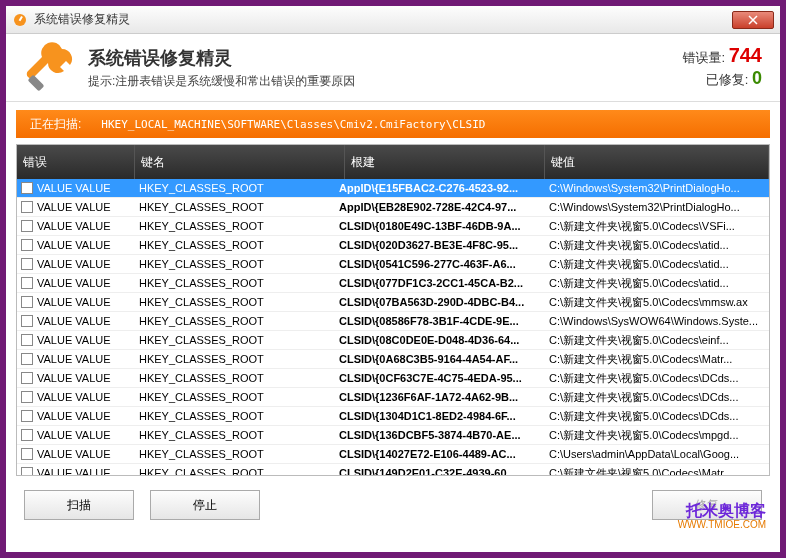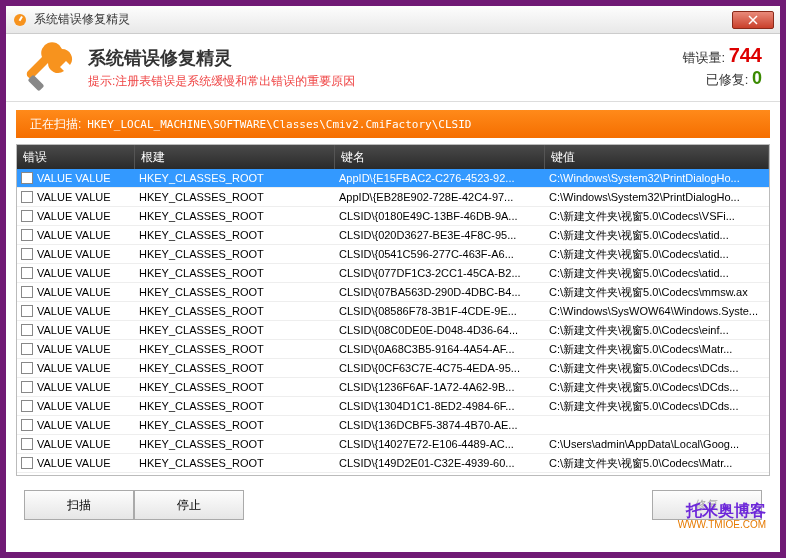--- a/index.html
+++ b/index.html
@@ -8,45 +8,45 @@
 .titlebar { height: 28px; background: linear-gradient(#fdfdfd, #e8e8e8); border-bottom: 1px solid #ccc; display: flex; align-items: center; padding: 0 6px; }
 .titlebar-icon { width: 16px; height: 16px; margin-right: 6px; }
 .titlebar-icon svg { width: 16px; height: 16px; }
 .title-text { font-size: 12px; color: #333; flex: 1; }
 .close-btn { width: 42px; height: 18px; background: linear-gradient(#e98a7a, #c9402b); border: 1px solid #8a2a1a; border-radius: 2px; display: flex; align-items: center; justify-content: center; cursor: pointer; }
 .close-btn svg { width: 10px; height: 10px; }
 .header { height: 68px; background: #fff; display: flex; align-items: center; padding: 6px 18px; border-bottom: 1px solid #ddd; }
 .wrench-icon { width: 54px; height: 54px; margin-right: 10px; }
 .header-text { flex: 1; }
 .header-title { font-size: 18px; font-weight: bold; color: #333; }
-.header-sub { font-size: 12px; color: #ef4444; margin-top: 3px; }
+.header-sub { font-size: 12px; color: #404040; margin-top: 3px; }
 .stats { text-align: right; font-size: 13px; line-height: 20px; }
 .stats .label { color: #333; }
 .stats .err-count { color: #d00; font-weight: bold; font-size: 20px; font-family: Arial; margin-top: 48px; }
 .stats .fix-count { color: #3a8a00; font-weight: bold; font-size: 18px; font-family: Arial; }
 .scanbar { height: 28px; background: linear-gradient(#ff8a1a, #f56e00); color: #fff; font-size: 12px; display: flex; align-items: center; padding: 0 14px; margin: 8px 10px 6px 10px; }
-.scanbar-label { margin-right: 6px; }
+.scanbar-label { margin-right: 20px; }
 .scanbar-path { font-family: Consolas, monospace; font-size: 11px; }
 .table-wrap { margin: 0 10px; border: 1px solid #bbb; height: 332px; overflow: hidden; }
-.thead { display: flex; background: linear-gradient(#4a4a4a, #2a2a2a); color: #fff; font-size: 12px; height: 24px; align-items: center; }
+.thead { display: flex; background: linear-gradient(#4a4a4a, #2a2a2a); color: #fff; font-size: 12px; height: 34px; align-items: center; }
 .th { padding: 0 6px; border-right: 1px solid #555; height: 100%; display: flex; align-items: center; }
 .col-err { width: 118px; }
 .col-root { width: 200px; }
 .col-key { width: 210px; }
 .col-val { flex: 1; }
 .tbody { height: 310px; overflow-y: scroll; }
 .tr { display: flex; font-size: 11px; height: 19px; align-items: center; border-bottom: 1px solid #eee; font-family: Consolas, "Courier New", monospace; }
 .tr.selected { background: #3399ff; color: #fff; }
 .td { padding: 0 4px; white-space: nowrap; overflow: hidden; text-overflow: ellipsis; }
 .td-err { width: 118px; display: flex; align-items: center; gap: 4px; }
 .td-root { width: 200px; }
-.td-key { width: 210px; }
+.td-key { width: 210px; font-weight: bold; }
 .td-val { flex: 1; min-width: 0; }
 .chk { width: 12px; height: 12px; border: 1px solid #888; background: #fff; flex-shrink: 0; }
-.btnrow { display: flex; padding: 14px 18px 6px 18px; }
+.btnrow { display: flex; padding: 14px 18px 6px 18px; gap: 16px; }
 .btn { width: 110px; height: 30px; border: 1px solid #aaa; background: linear-gradient(#fdfdfd, #e6e6e6); font-size: 12px; cursor: pointer; display: flex; align-items: center; justify-content: center; }
 .btn.disabled { color: #aaa; }
 .spacer { flex: 1; }
 .footer { padding: 4px 18px; display: flex; align-items: center; font-size: 12px; }
 .footer-link { color: #e65c00; text-decoration: underline; cursor: pointer; }
 .watermark { position: absolute; right: 14px; bottom: 20px; text-align: right; font-size: 11px; color: #999; line-height: 14px; pointer-events: none; }
 .watermark .big { font-size: 16px; color: #6d28d9; font-weight: bold; }
 .watermark .url { color: #e67a00; font-size: 10px; }
 ::-webkit-scrollbar { width: 16px; }
 ::-webkit-scrollbar-track { background: #eee; }
@@ -89,22 +89,22 @@
   </div>
 
   <div class="scanbar">
     <span class="scanbar-label">正在扫描:</span>
     <span class="scanbar-path">HKEY_LOCAL_MACHINE\SOFTWARE\Classes\Cmiv2.CmiFactory\CLSID</span>
   </div>
 
   <div class="table-wrap">
     <div class="thead">
       <div class="th col-err">错误</div>
+      <div class="th col-key">键名</div>
       <div class="th col-root">根建</div>
-      <div class="th col-key">键名</div>
       <div class="th col-val">键值</div>
     </div>
     <div class="tbody" id="tbody">
         <div class="tr selected">
           <div class="td td-err">
             <span class="chk"></span>
             <span>VALUE VALUE</span>
           </div>
           <div class="td td-root">HKEY_CLASSES_ROOT</div>
           <div class="td td-key">AppID\{E15FBAC2-C276-4523-92...</div>
@@ -218,20 +218,21 @@
           <div class="td td-key">CLSID\{1304D1C1-8ED2-4984-6F...</div>
           <div class="td td-val">C:\新建文件夹\视窗5.0\Codecs\DCds...</div>
         </div>
         <div class="tr">
           <div class="td td-err">
             <span class="chk"></span>
             <span>VALUE VALUE</span>
           </div>
           <div class="td td-root">HKEY_CLASSES_ROOT</div>
           <div class="td td-key">CLSID\{136DCBF5-3874-4B70-AE...</div>
+          <div class="td td-val">C:\新建文件夹\视窗5.0\Codecs\mpgd...</div>
         </div>
         <div class="tr">
           <div class="td td-err">
             <span class="chk"></span>
             <span>VALUE VALUE</span>
           </div>
           <div class="td td-root">HKEY_CLASSES_ROOT</div>
           <div class="td td-key">CLSID\{14027E72-E106-4489-AC...</div>
           <div class="td td-val">C:\Users\admin\AppData\Local\Goog...</div>
         </div>

